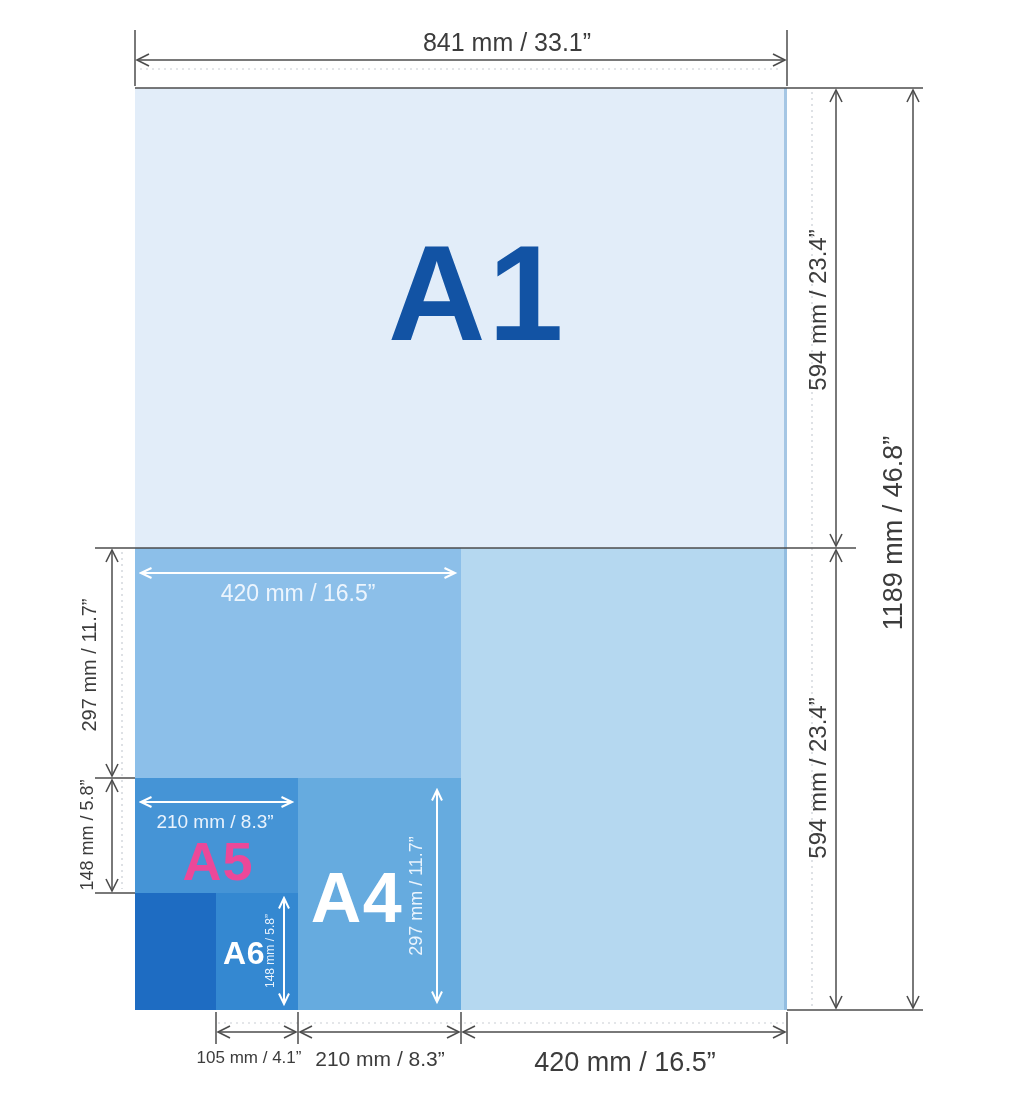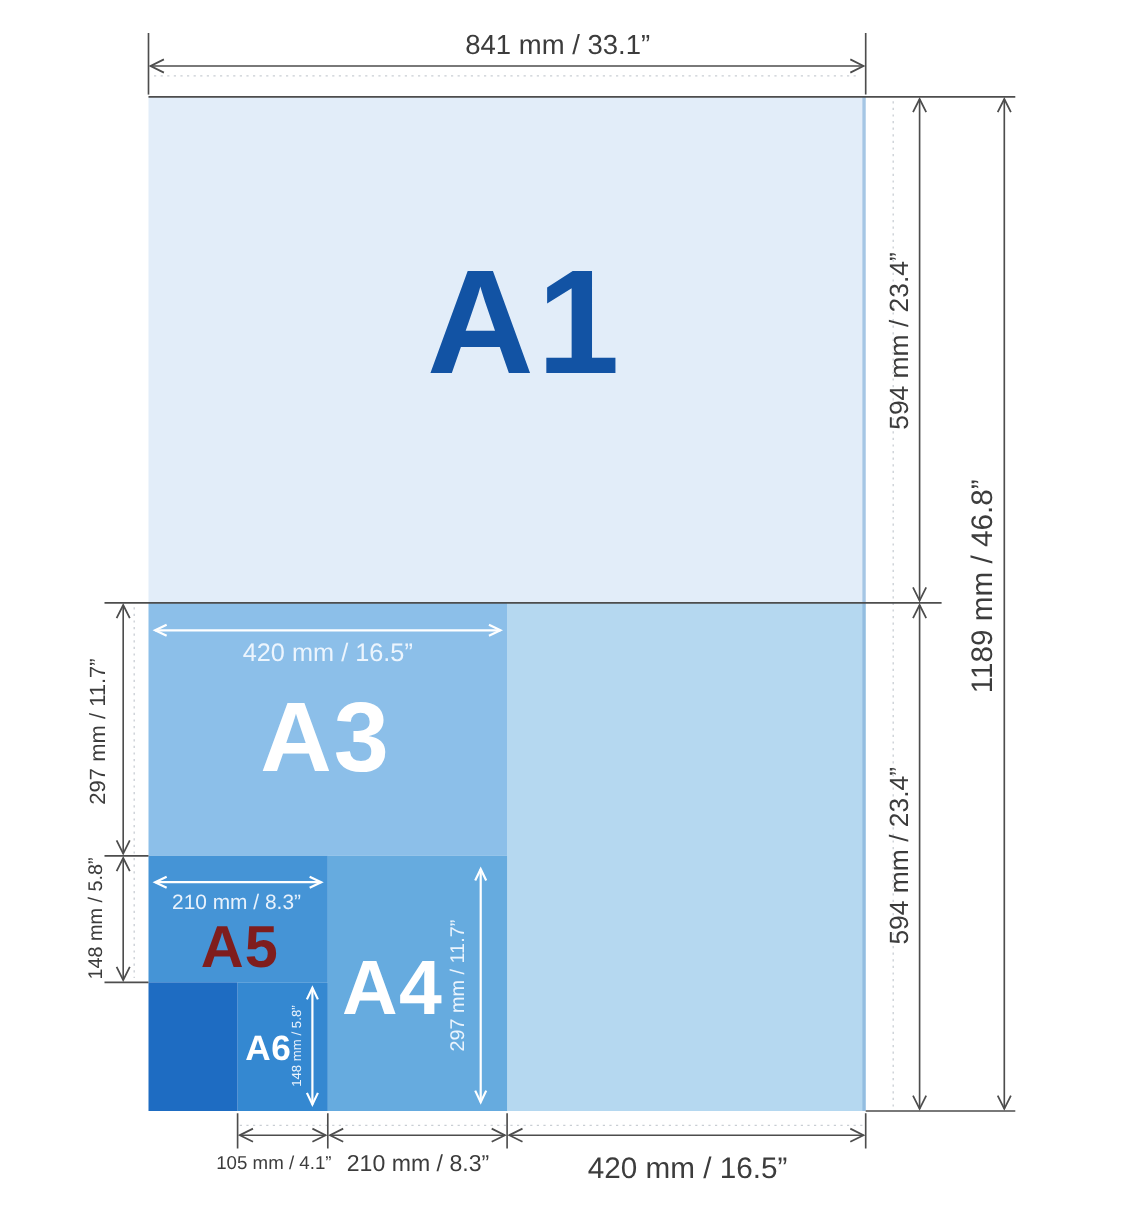--- a/index.html
+++ b/index.html
@@ -96,18 +96,17 @@
   <div class="lbl f17" style="left:249px;top:1057px;">105 mm / 4.1”</div>
   <div class="lbl f21" style="left:380px;top:1058px;">210 mm / 8.3”</div>
   <div class="lbl f27" style="left:625px;top:1062px;">420 mm / 16.5”</div>
 
   <div class="lbl dim-white f23" style="left:298px;top:593px;">420 mm / 16.5”</div>
   <div class="lbl dim-white f19" style="left:215px;top:821px;">210 mm / 8.3”</div>
   <div class="lbl vert dim-white f18" style="left:416px;top:896px;">297 mm / 11.7”</div>
   <div class="lbl vert dim-white f12" style="left:270px;top:951px;">148 mm / 5.8”</div>
 
   <div class="lbl paper-label f135" style="left: 477px; top: 293px; color: rgb(18, 83, 164);">A1</div>
-  <div class="lbl paper-label f90" style="left: 296px; top: 671px; color: rgb(255, 255, 255);">A3</div>
   <div class="lbl paper-label f70" style="left: 357px; top: 898px; color: rgb(255, 255, 255);">A4</div>
-  <div class="lbl paper-label f54" style="left: 218px; top: 861px; color: #7f1d1d;">A5</div>
+  <div class="lbl paper-label f54" style="left: 218px; top: 861px; color: #ec4899;">A5</div>
   <div class="lbl paper-label f40" style="left: 244px; top: 953px; color: rgb(255, 255, 255);">A6</div>
 
 </div>
 
 </body></html>

